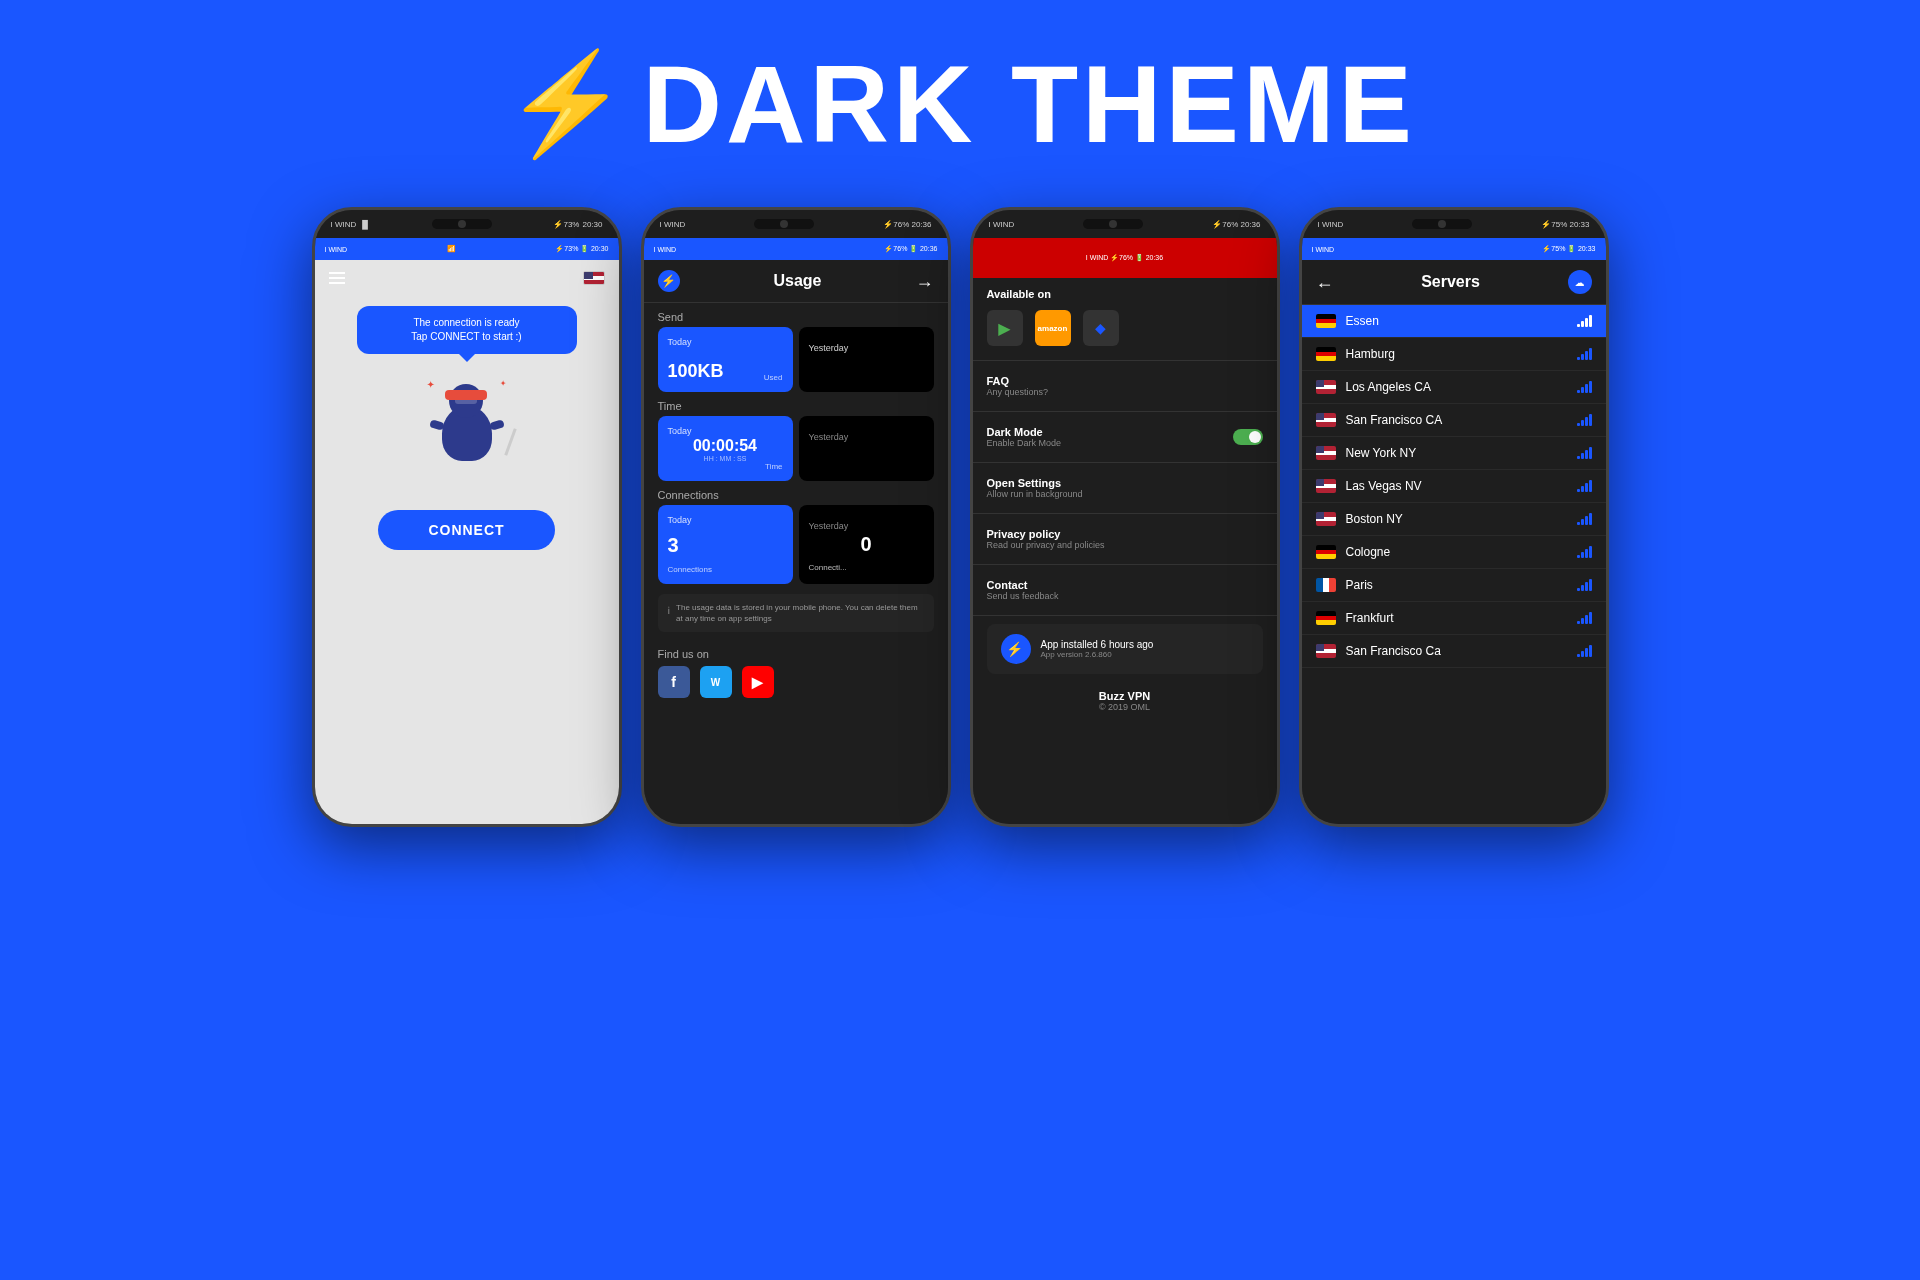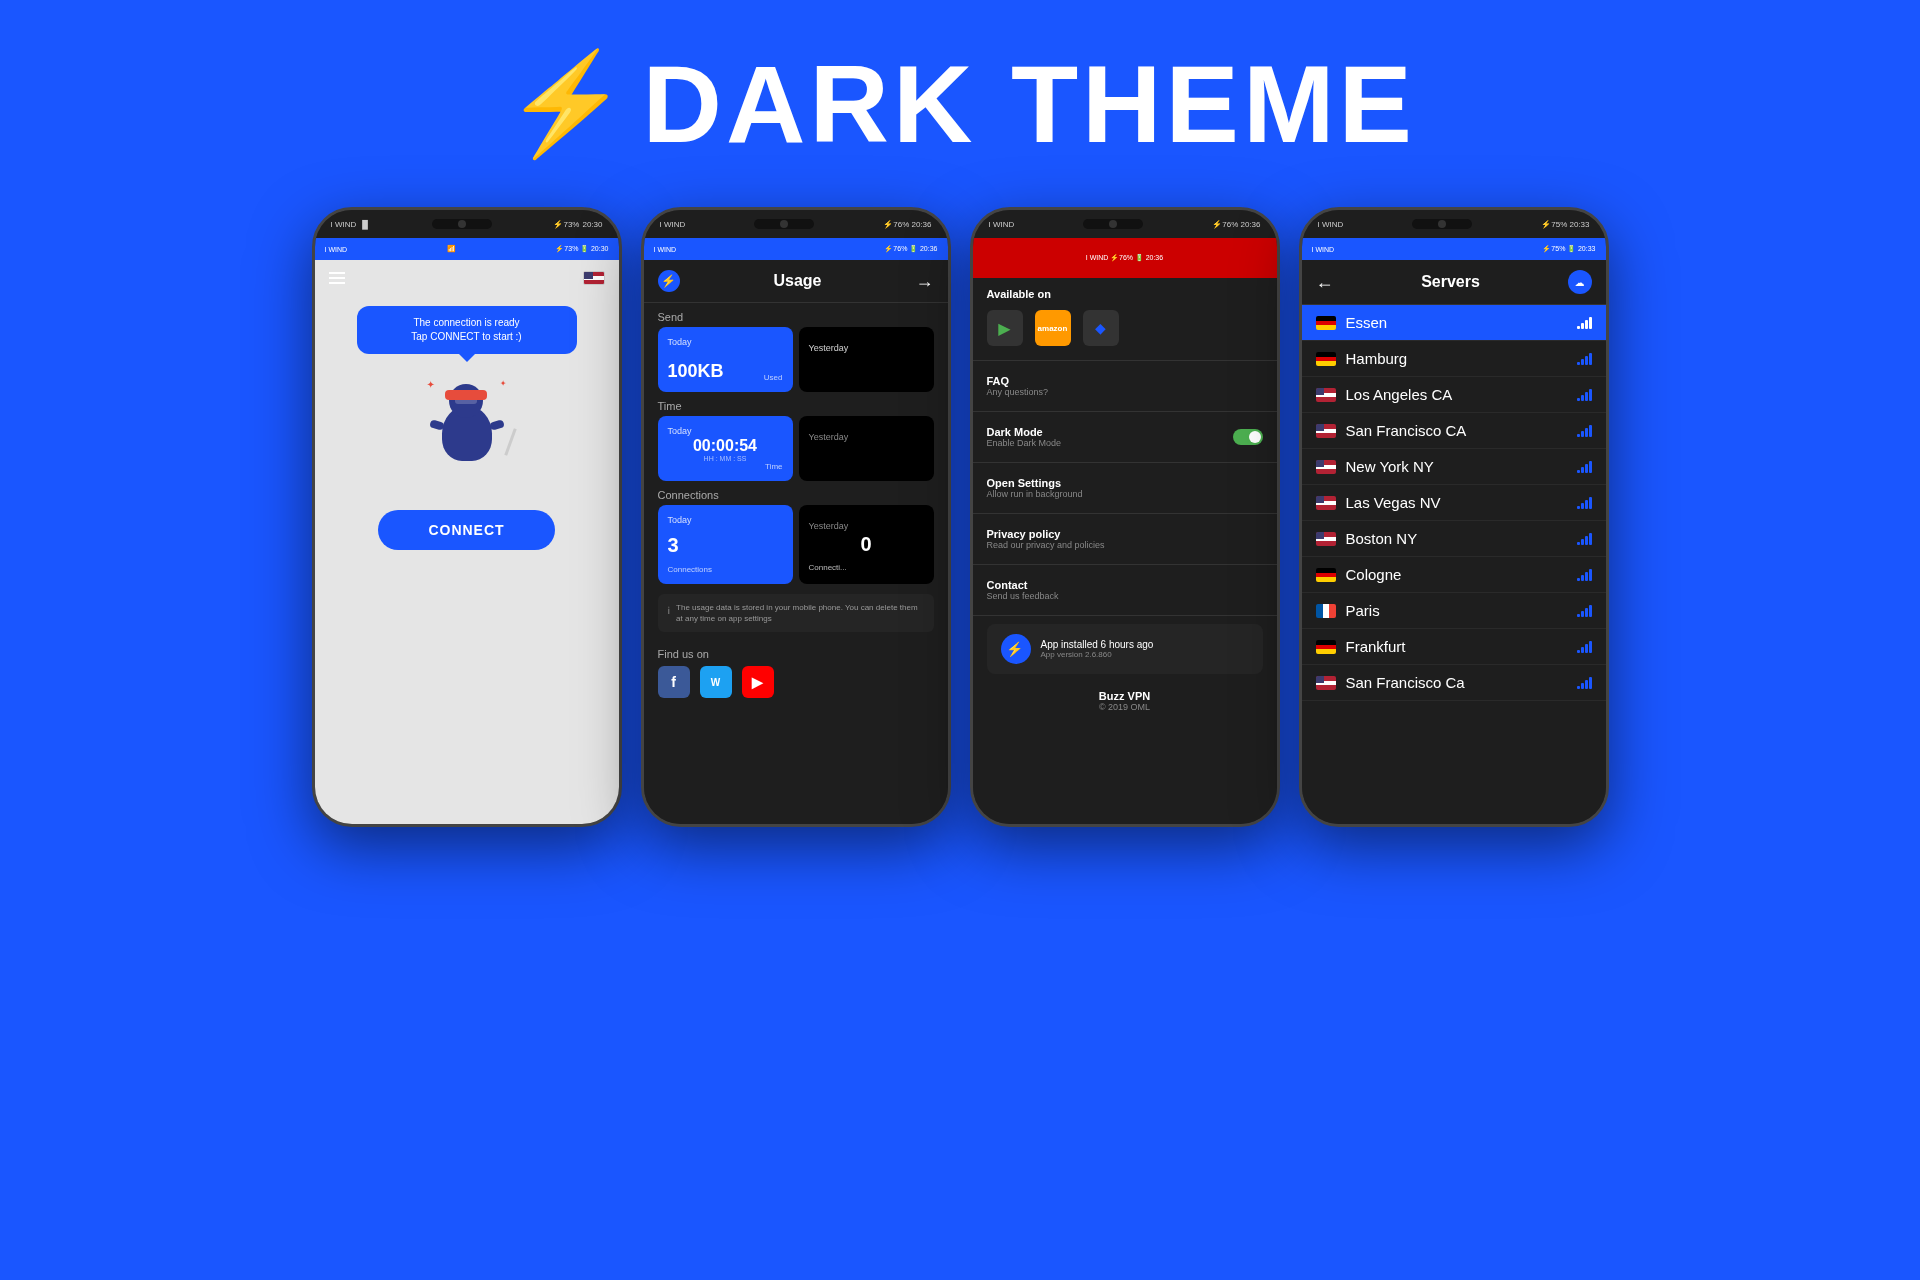--- a/index.html
+++ b/index.html
@@ -529,21 +529,21 @@
       position: absolute;
       left: 0; top: 0;
       width: 8px; height: 7px;
       background: #3c3b6e;
     }
     .flag-fr {
       background: linear-gradient(to right, #0055a4 33%, white 33%, white 66%, #ef4135 66%);
     }
     .server-name {
       color: white;
-      font-size: 15px;
+      font-size: 12px;
       flex: 1;
     }
     .signal-icon {
       display: flex;
       align-items: flex-end;
       gap: 1px;
       height: 12px;
     }
     .signal-bar {
       width: 3px;

